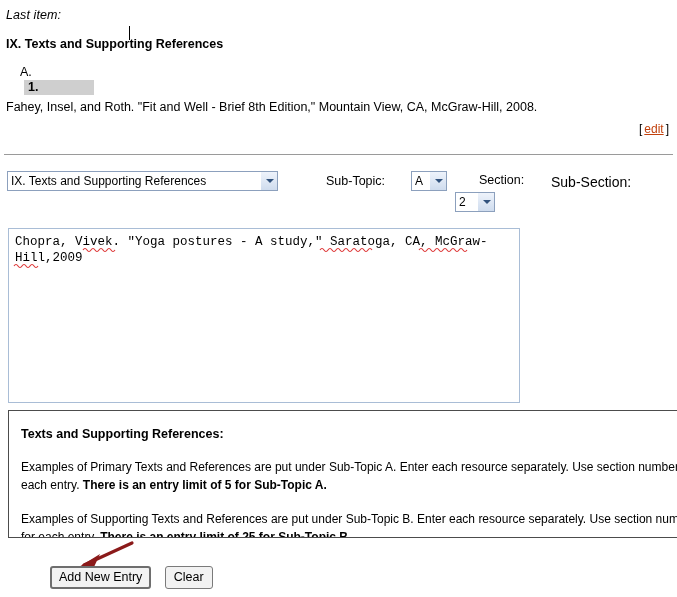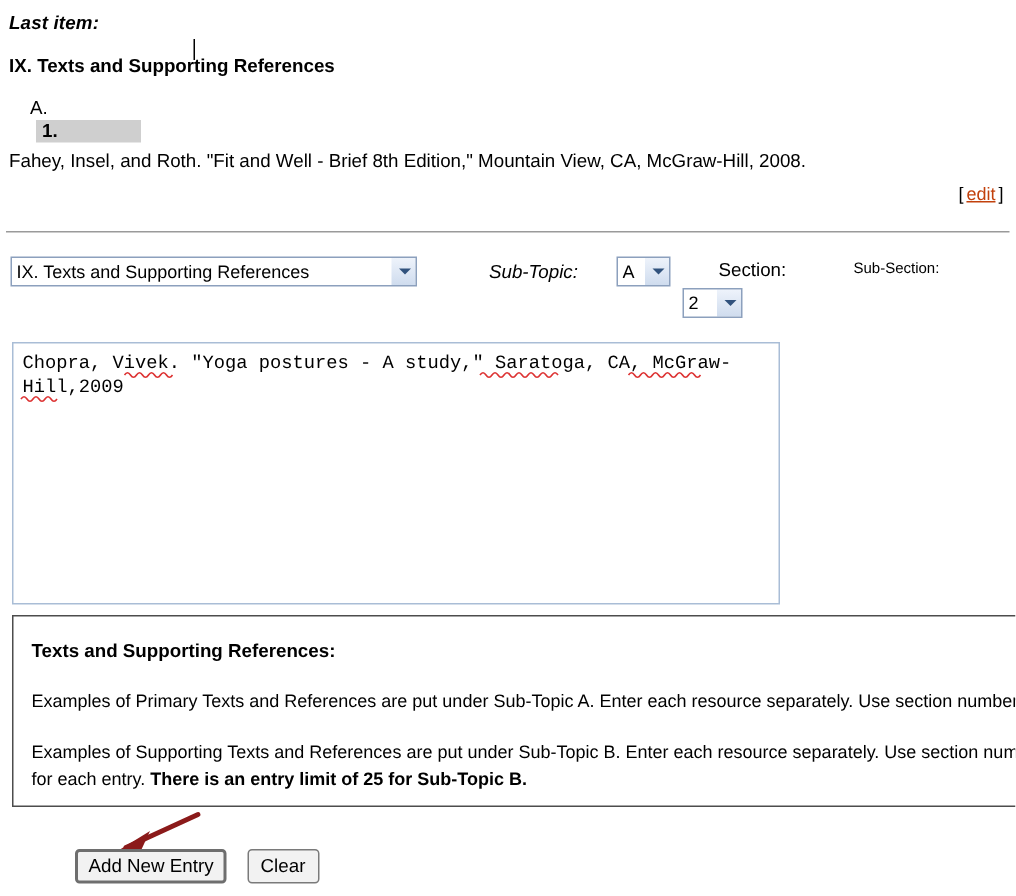--- a/index.html
+++ b/index.html
@@ -18,21 +18,21 @@
     font-size: 12px;
     color: #000000;
   }
 
   
   .last-item-label {
     position: absolute;
     left: 6px;
     top: 8px;
     font-style: italic;
-    font-weight: bold;
+    font-weight: normal;
     font-size: 12.5px;
     letter-spacing: 0.1px;
   }
   .topic-heading {
     position: absolute;
     left: 6px;
     top: 37px;
     font-weight: bold;
     font-size: 12.5px;
   }
@@ -140,21 +140,20 @@
   }
   select.topic-select {
     width: 271px;
   }
   .subtopic-label {
     position: absolute;
     left: 326px;
     top: 6px;
     font-size: 12.5px;
     white-space: nowrap;
-    font-style: italic;
   }
   .subtopic-select-shell {
     position: absolute;
     left: 411px;
     top: 3px;
   }
   select.subtopic-select {
     width: 36px;
   }
   .section-label {
@@ -168,23 +167,23 @@
   .section-select-shell {
     position: absolute;
     left: 455px;
     top: 24px;
   }
   select.section-select {
     width: 40px;
   }
   .subsection-label {
     position: absolute;
-    left: 569px;
+    left: 551px;
     top: 6px;
-    font-size: 10px;
+    font-size: 14px;
     white-space: nowrap;
   }
   .item-label {
     position: absolute;
     left: 669px;
     top: 6px;
     font-size: 12.5px;
     white-space: nowrap;
     margin-left: 20px;
   }
@@ -356,20 +355,21 @@
     <path d="M 6 38 q 2 -3 4 0 q 2 3 4 0 q 2 -3 4 0 q 2 3 4 0 q 2 -3 4 0 q 2 3 4 0" stroke="#dd3333" stroke-width="1.1" fill="none"></path>
   </svg>
 </div>
 <div class="caret"></div>
 
 <div class="help-panel">
   <div class="help-title">Texts and Supporting References:</div>
 
   <div class="help-para">
     <span>Examples of Primary Texts and References are put under Sub-Topic A. Enter each resource separately. Use section number 1,2,3</span>
+    <span class="wrap2"><span>each entry. </span><span class="help-strong">There is an entry limit of 5 for Sub-Topic A.</span></span>
   </div>
 
   <div class="help-para">
     <span>Examples of Supporting Texts and References are put under Sub-Topic B. Enter each resource separately. Use section number 1</span>
     <span class="wrap2"><span>for each entry. </span><span class="help-strong">There is an entry limit of 25 for Sub-Topic B.</span></span>
   </div>
 </div>
 
 <div class="pointer-arrow">
   <svg width="100" height="35" viewBox="0 0 100 35">

